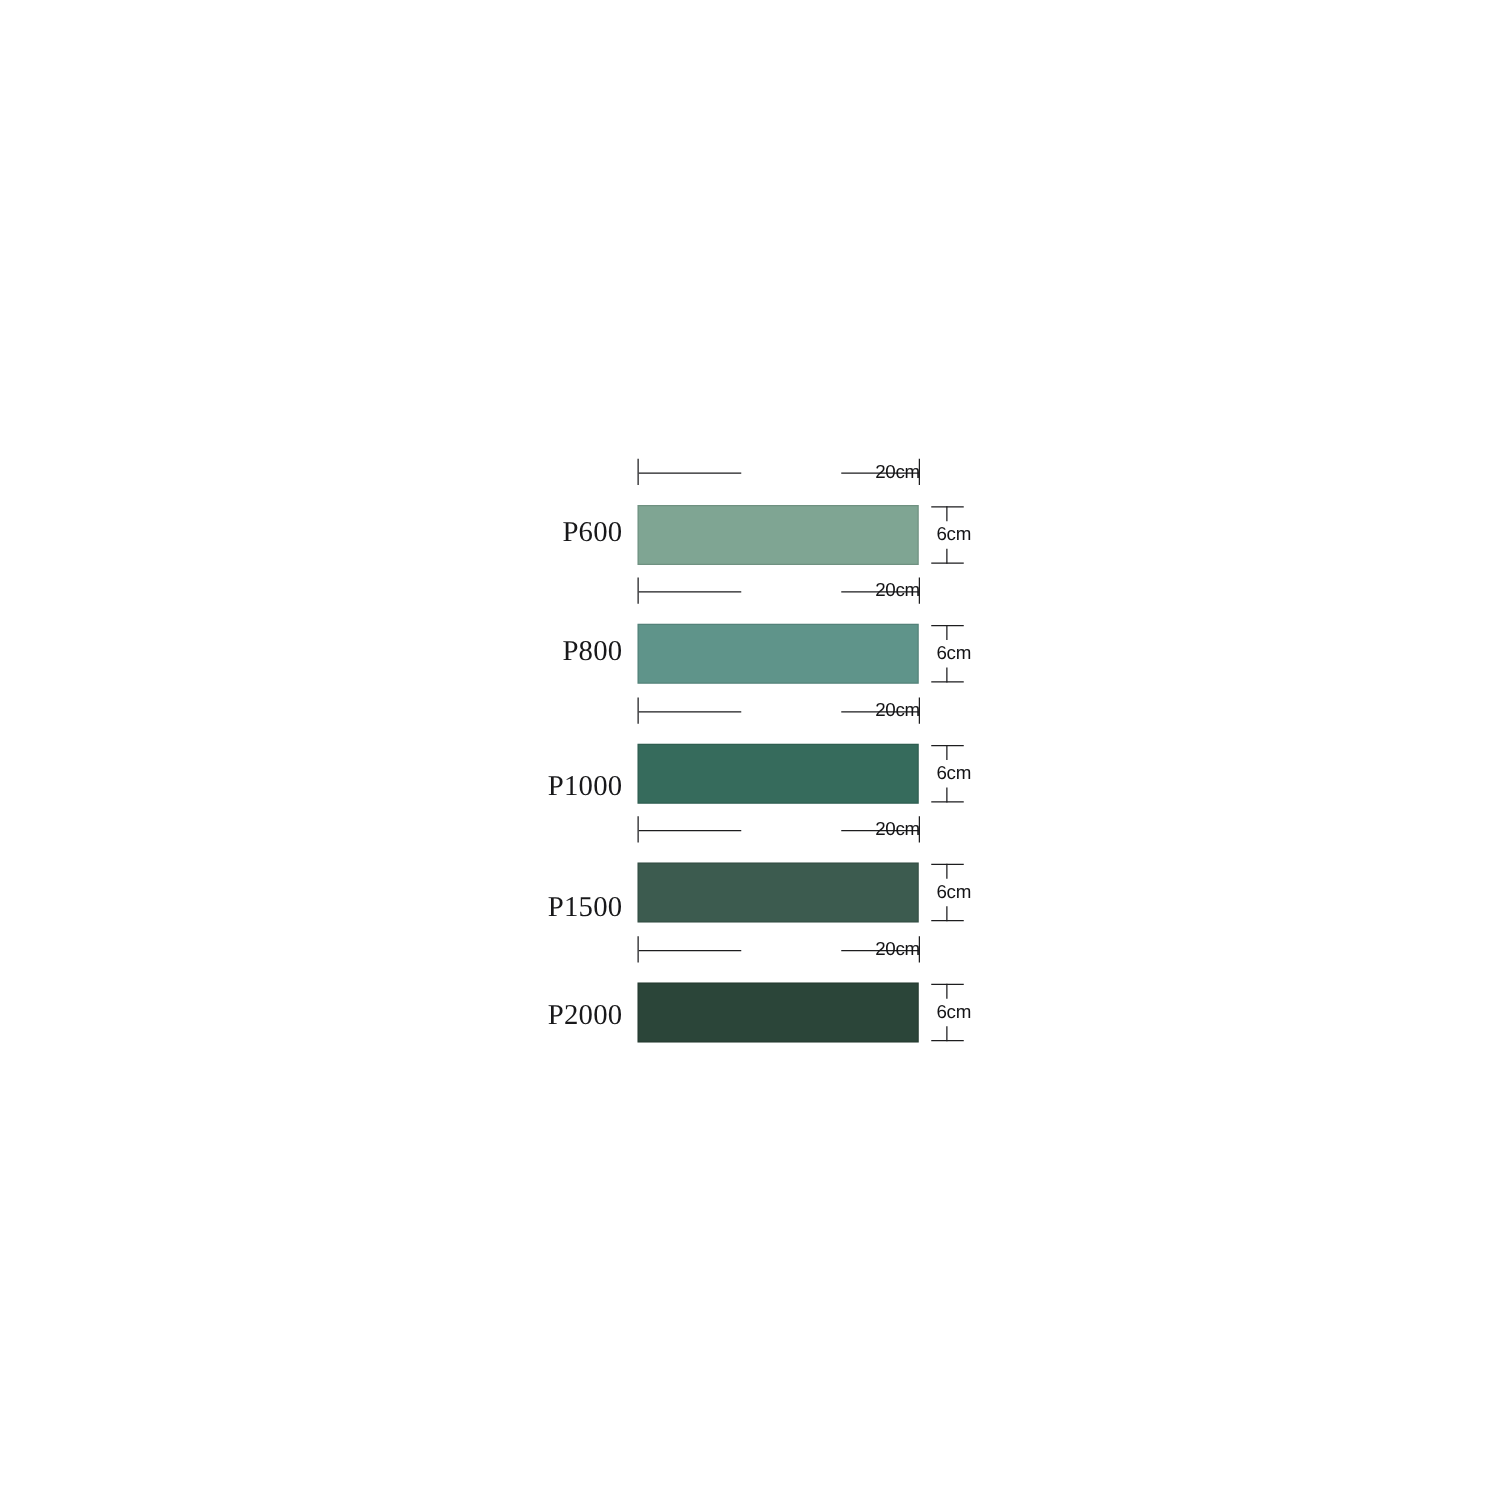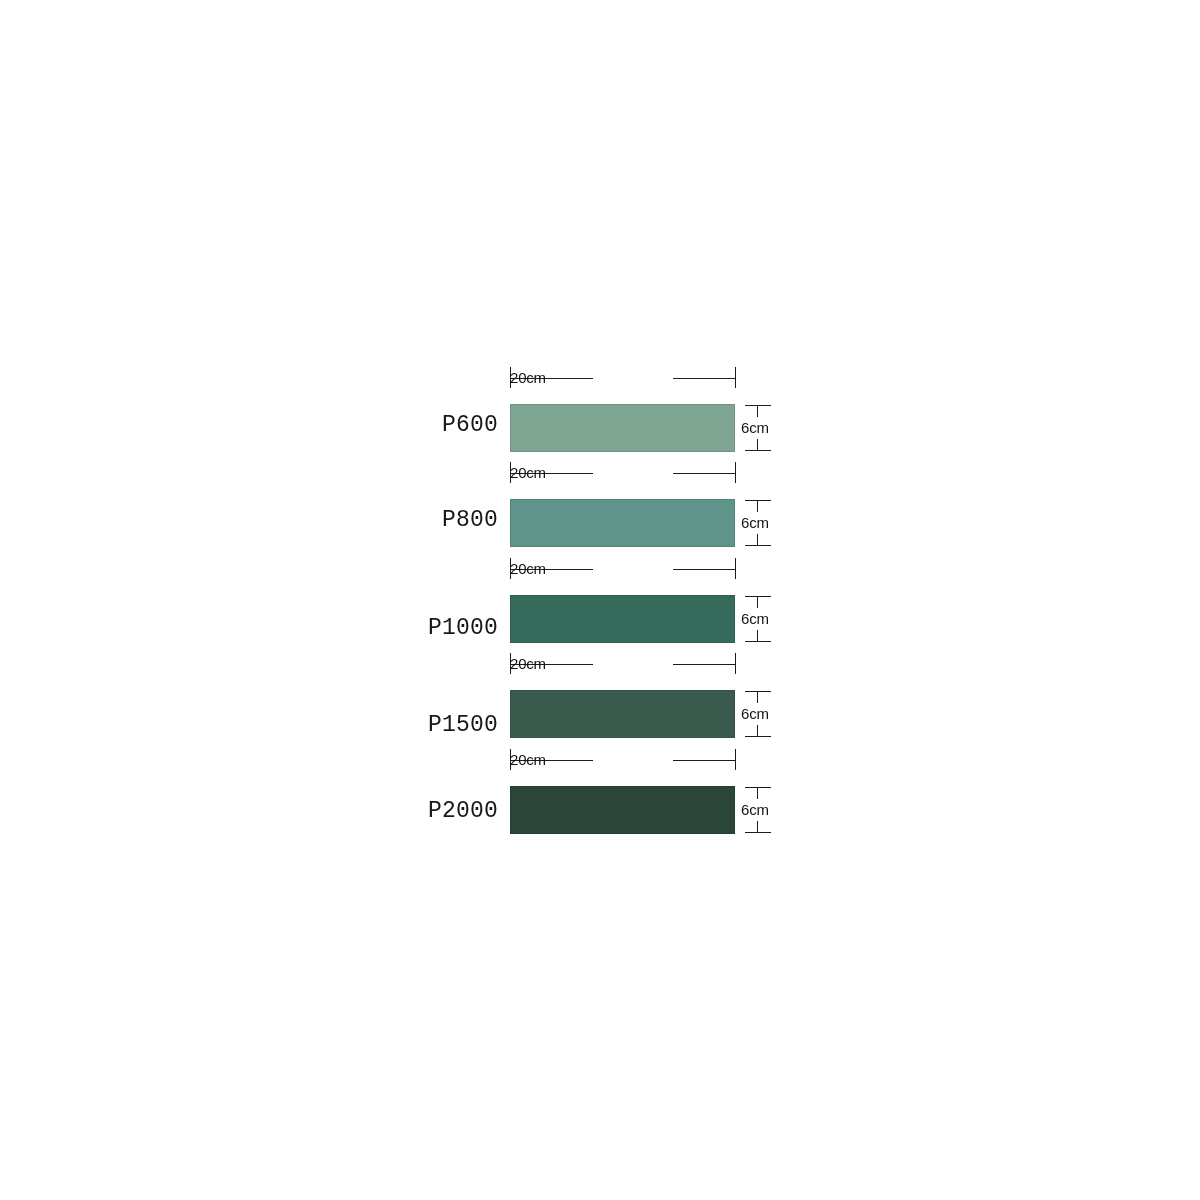--- a/index.html
+++ b/index.html
@@ -30,21 +30,21 @@
     width: 1200px;
     height: 95px;
   }
 
   
   .grit-label {
     position: absolute;
     left: 330px;
     width: 168px;
     text-align: right;
-    font-family: Liberation Mono, monospace;
+    font-family: Liberation Serif, serif;
     font-size: 23px;
     line-height: 23px;
     color: #18181a;
     letter-spacing: 0.2px;
     white-space: nowrap;
   }
 
   
   .sheet {
     position: absolute;
@@ -77,21 +77,21 @@
     height: 1px;
     background: #1d1d1f;
   }
   .dim-width .seg.a { left: 1px;  width: 82px; }
   .dim-width .seg.b { right: 1px; width: 62px; }
   .dim-width .dim-text {
     position: absolute;
     left: 0;
     top: 0;
     width: 226px;
-    text-align: left;
+    text-align: right;
     font-size: 15px;
     line-height: 22px;
     color: #141416;
     letter-spacing: -0.2px;
     white-space: nowrap;
   }
 
   
   .dim-height {
     position: absolute;
@@ -114,21 +114,21 @@
     height: 1px;
     background: #1d1d1f;
   }
   .dim-height .cap.top    { top: 1px; }
   .dim-height .cap.bottom { top: 46px; }
   .dim-height .dim-text {
     position: absolute;
     left: 0;
     top: 13px;
     width: 44px;
-    text-align: left;
+    text-align: center;
     font-size: 15px;
     line-height: 22px;
     color: #141416;
     letter-spacing: -0.2px;
     background: #ffffff;
     white-space: nowrap;
   }
 </style>
 </head>
 <body>

